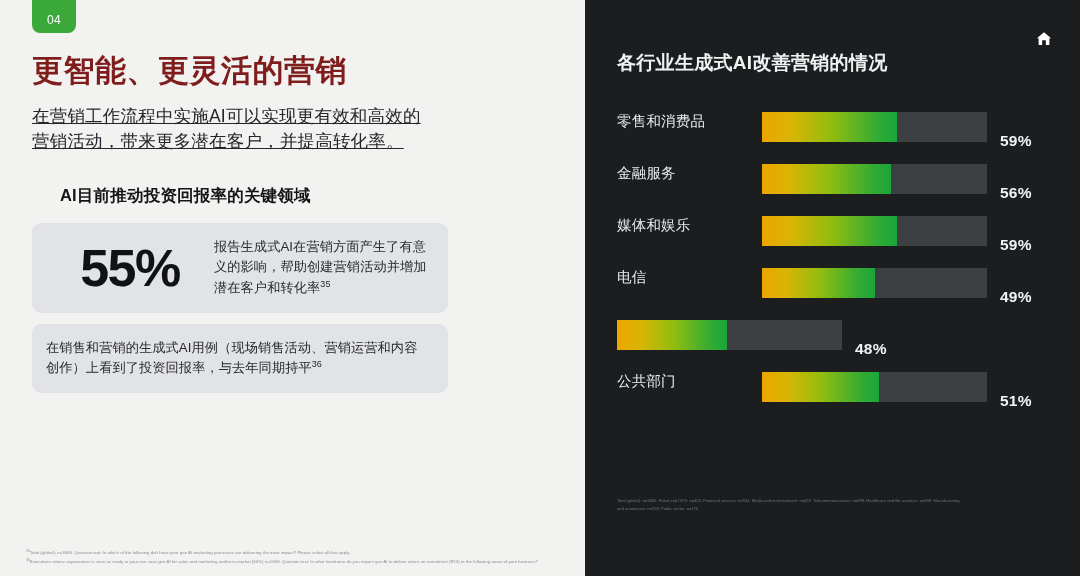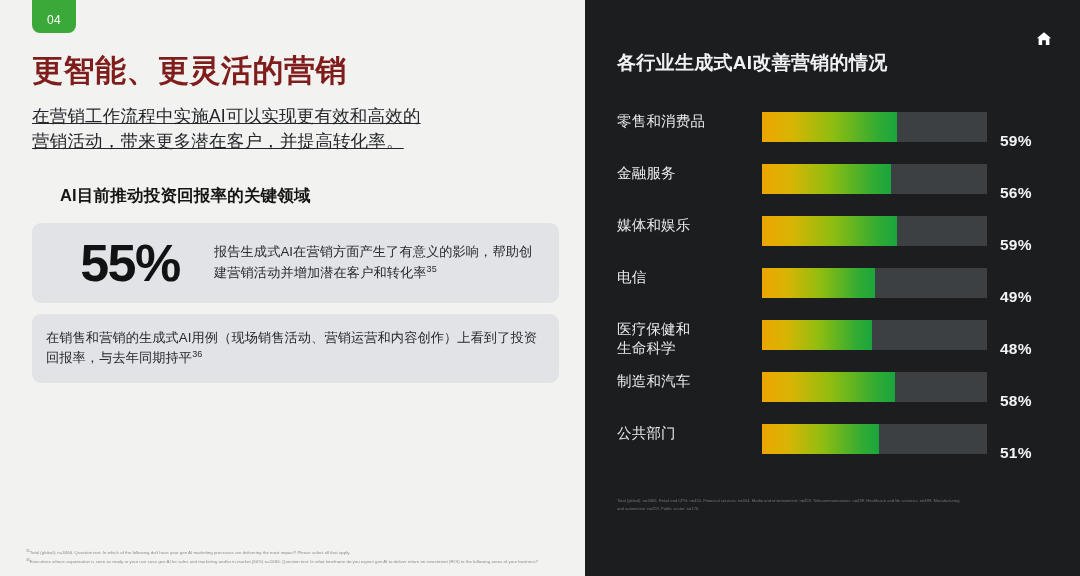--- a/index.html
+++ b/index.html
@@ -65,21 +65,21 @@
     margin-left: 28px;
   }
 
   .stat-card {
     background: #e2e3e6;
     border-radius: 9px;
     display: flex;
     align-items: center;
     padding: 14px 18px 14px 14px;
     margin-bottom: 11px;
-    width: 527px;
+    width: 416px;
   }
   .stat-number {
     font-size: 52px;
     font-weight: 700;
     color: #111214;
     letter-spacing: -1.5px;
     line-height: 1;
     width: 168px;
     flex: 0 0 168px;
     text-align: center;
@@ -253,34 +253,26 @@
 
       <div class="bar-row">
         <div class="bar-label">电信</div>
         <div class="bar-track">
           <div class="bar-fill" style="width: 50%;"></div>
         </div>
         <div class="bar-value">49%</div>
       </div>
 
       <div class="bar-row">
-        <div class="bar-label"><span>医疗保健和</span><br><span>生命科学</span></div>
         <div class="bar-track">
           <div class="bar-fill" style="width: 48.98%;"></div>
         </div>
         <div class="bar-value">48%</div>
       </div>
 
-      <div class="bar-row">
-        <div class="bar-label">制造和汽车</div>
-        <div class="bar-track">
-          <div class="bar-fill" style="width: 59.18%;"></div>
-        </div>
-        <div class="bar-value">58%</div>
-      </div>
 
       <div class="bar-row">
         <div class="bar-label">公共部门</div>
         <div class="bar-track">
           <div class="bar-fill" style="width: 52.04%;"></div>
         </div>
         <div class="bar-value">51%</div>
       </div>
 
     </div>

